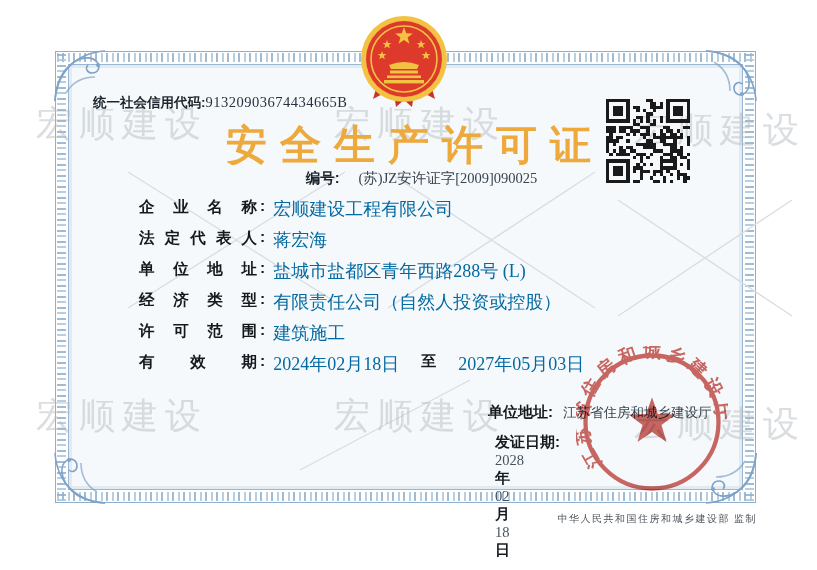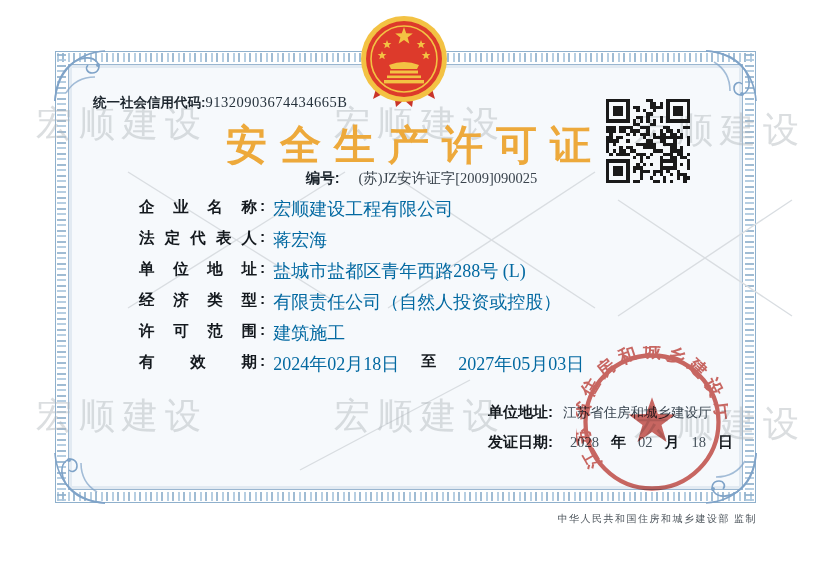--- a/index.html
+++ b/index.html
@@ -54,21 +54,21 @@
   .frow{display:flex;align-items:flex-start;height:31px;}
   .flabel{display:inline-block;width:118px;font-size:15.5px;font-weight:bold;color:#14191e;
      text-align:justify;text-align-last:justify;}
   .fcolon{font-weight:bold;color:#14191e;font-size:15.5px;margin:0 8px 0 3px;}
   .fvalue{font-size:18px;color:#0369a1;font-family:"Liberation Serif",serif;}
   .vsep{font-weight:bold;color:#14191e;font-family:"Liberation Sans",sans-serif;
      display:inline-block;margin:0 22px;font-size:15px;}
 
   .issue-authority,.issue-date{position:absolute;display:flex;align-items:baseline;}
   .issue-authority{left:488px;top:403px;}
-  .issue-date{left:488px;top:433px;}
+  .issue-date{left:488px;top:433px;flex-direction:column;}
   .ilabel{font-size:15px;font-weight:bold;color:#14191e;margin-right:10px;white-space:nowrap;}
   .ivalue{font-size:13.5px;color:#38444f;font-family:"Liberation Serif",serif;white-space:nowrap;}
   .dnum{font-family:"Liberation Serif",serif;font-size:14.5px;color:#46525c;margin:0 7px;}
   .dunit{font-size:15px;font-weight:bold;color:#14191e;margin:0 5px;}
 
   .seal{position:absolute;left:576px;top:346px;width:152px;height:152px;z-index:6;
      opacity:.82;mix-blend-mode:multiply;}
 
   .print-note{position:absolute;left:0;top:512px;width:757px;text-align:right;
      font-size:10px;color:#4d555c;letter-spacing:1.5px;font-family:"Liberation Serif",serif;}

